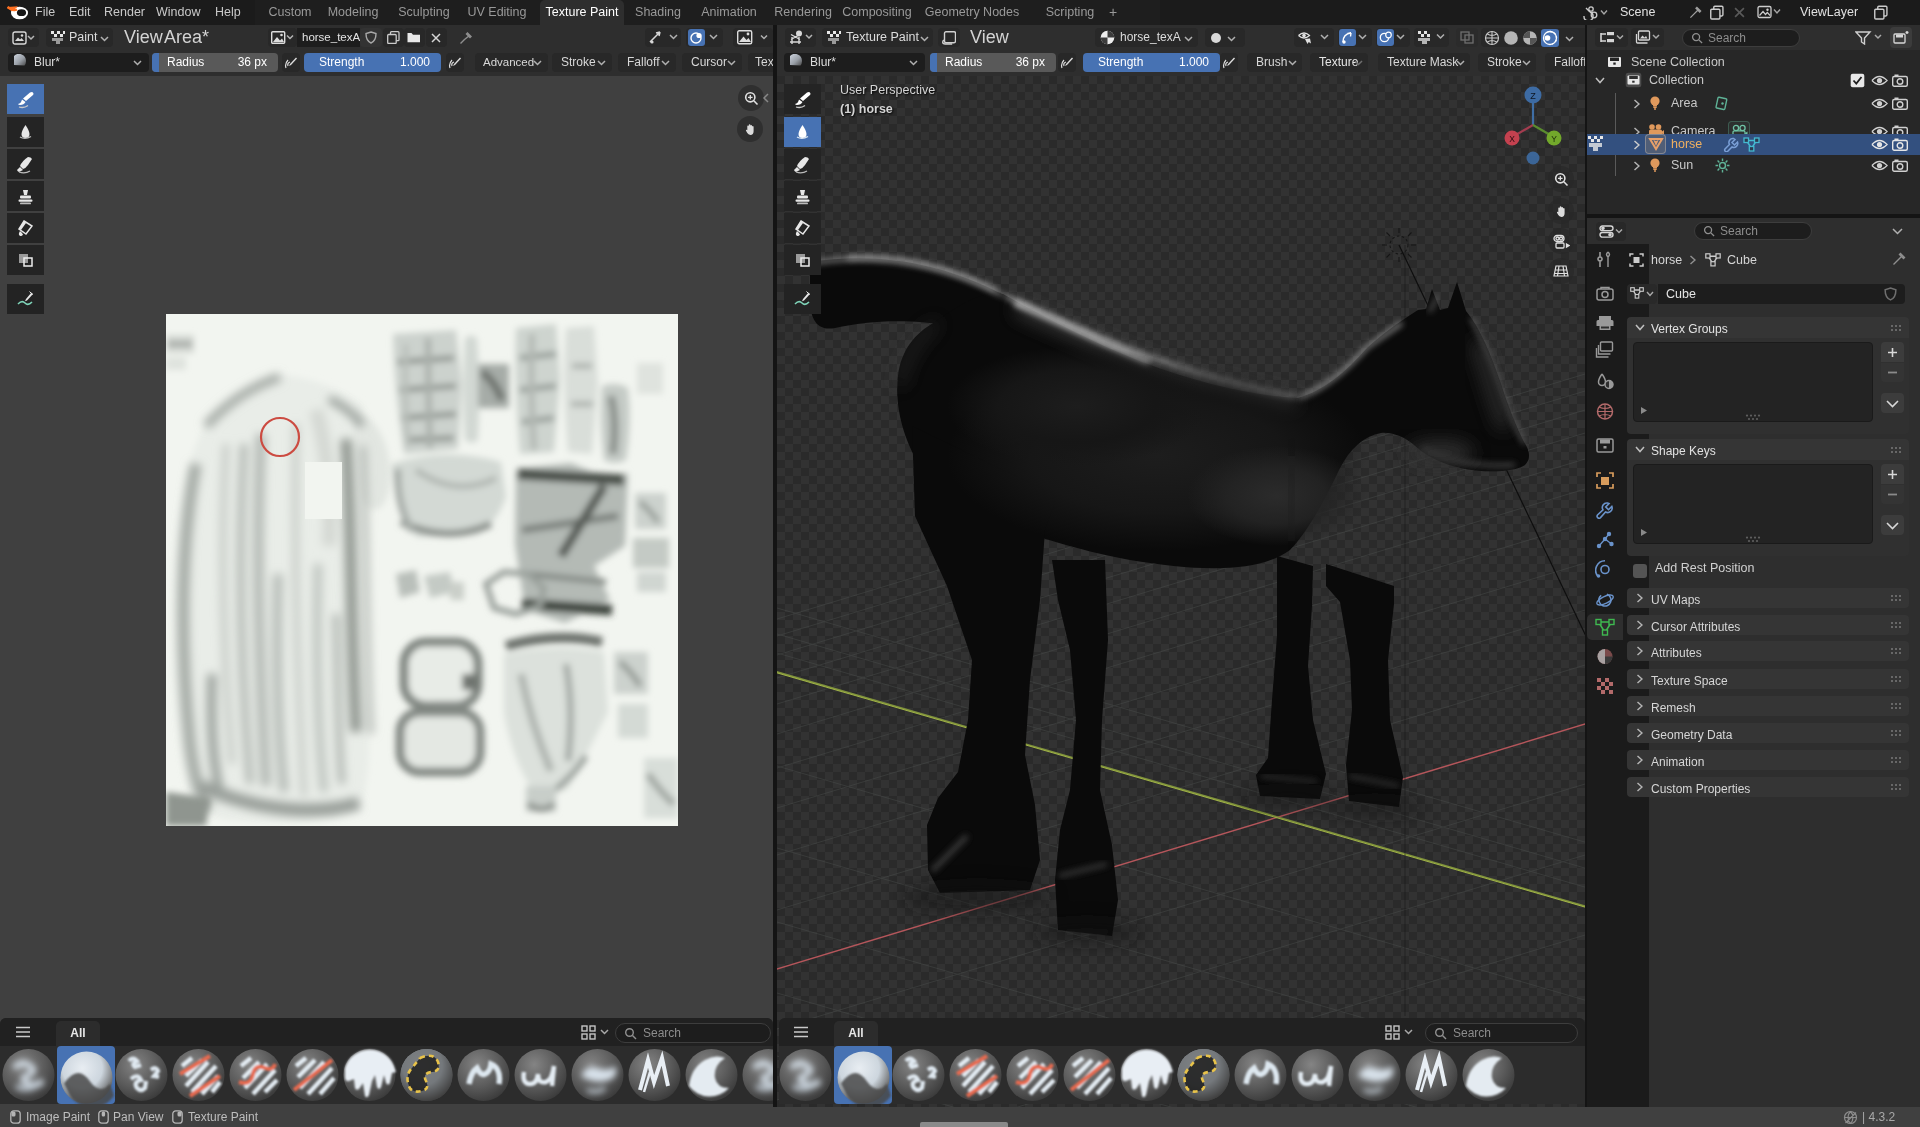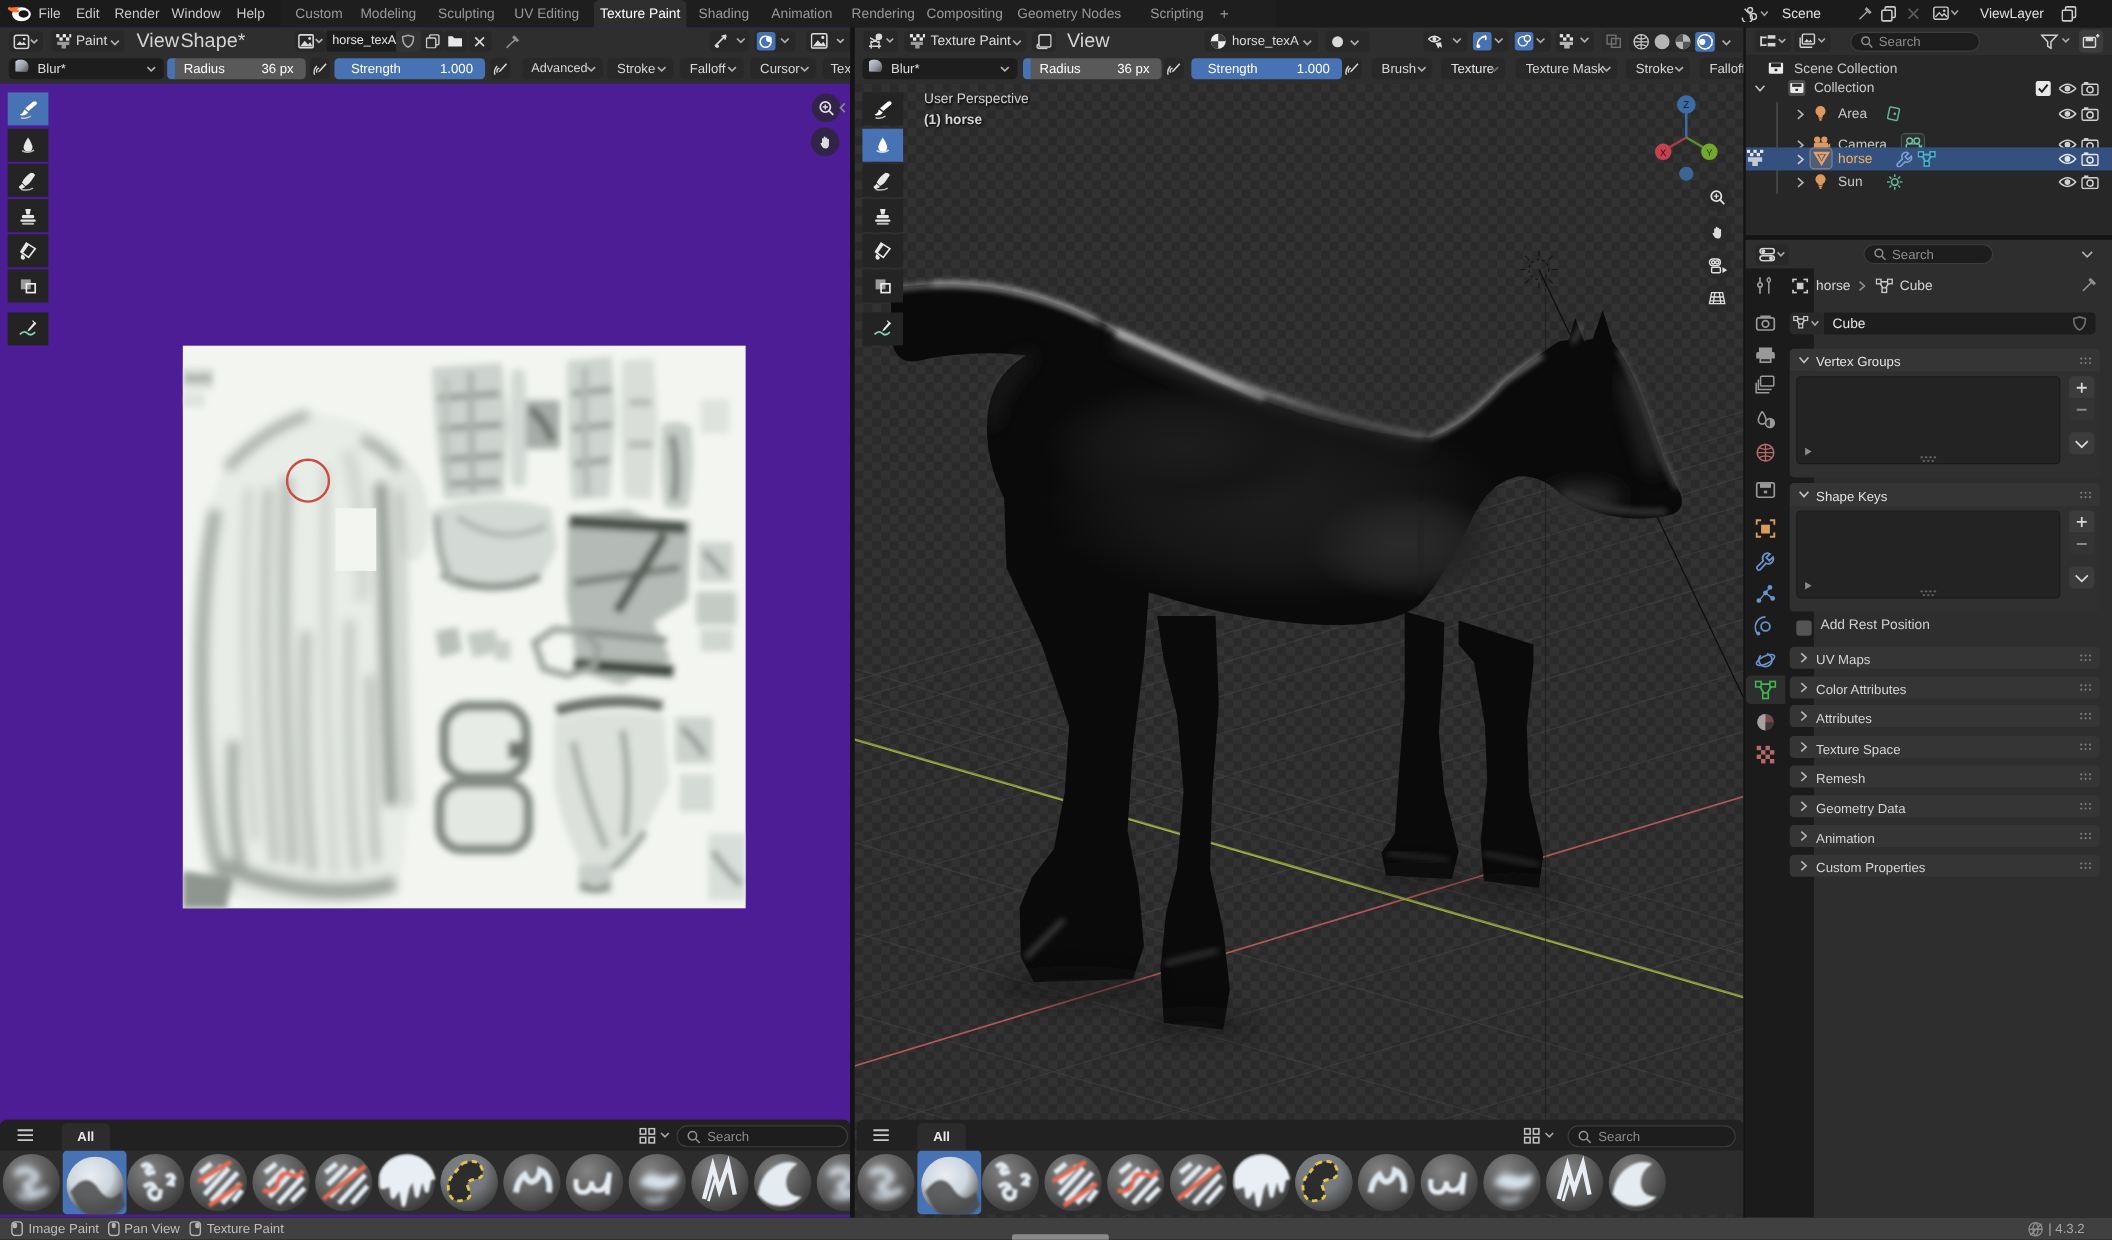--- a/index.html
+++ b/index.html
@@ -71,21 +71,21 @@
     <path d="M2.5,10.5 l3.5,-4 2.5,3 1.8,-2 2.8,3" fill="none" stroke="#ccc" stroke-width="1.2"></path>
     <circle cx="10.5" cy="4.8" r="1.2" fill="#ccc"></circle>
     <path d="M17,4.5 l3,3.5 3,-3.5" stroke="#a5a5a5" stroke-width="1.4" fill="none"></path>
   </svg>
 <div class="menu" style="left:1800px;top:0;color:#e0e0e0">ViewLayer</div>
 <svg class="abs" style="left:1874px;top:5px" width="14" height="15" viewBox="0 0 13 13">
     <rect x="3.5" y="0.7" width="8.5" height="9" rx="1" fill="none" stroke="#ccc" stroke-width="1.3"></rect>
     <rect x="0.7" y="3.5" width="8.5" height="9" rx="1" fill="#1e1e1e" stroke="#ccc" stroke-width="1.3"></rect>
   </svg>
 
-<div class="ed" id="imged" style="left:0;top:25px;width:773px;height:1082px;background:#4c1d95">
+<div class="ed" id="imged" style="left:0;top:25px;width:773px;height:1082px;background:#404040">
   <div class="hdr" style="left:0;top:0;width:773px;height:25px"></div>
   <div class="hdr" style="left:0;top:25px;width:773px;height:26px"></div>
   <div id="imghdr">
     <div class="hbtn" style="left:8px;top:3px;width:31px;height:19px"></div>
     <svg class="abs" style="left:12px;top:6px" width="24" height="14" viewBox="0 0 24 14">
         <rect x="1" y="1" width="13" height="12" rx="2" fill="none" stroke="#d8d8d8" stroke-width="1.4"></rect>
         <path d="M3,10 l3,-3.5 2,2 1.5,-1.5 2.5,3 Z" fill="#d8d8d8"></path>
         <circle cx="10" cy="4.5" r="1.2" fill="#d8d8d8"></circle>
         <path d="M16,5 l3,3 3-3" stroke="#b5b5b5" stroke-width="1.5" fill="none"></path>
       </svg>
@@ -96,21 +96,21 @@
         <rect x="3" y="3" width="3" height="3" fill="#e8e8e8"></rect>
         <rect x="9" y="3" width="3" height="3" fill="#e8e8e8"></rect>
         <rect x="12" y="0" width="2" height="3" fill="#e8e8e8"></rect>
         <path d="M1,7 h11 v3 h-3 v3 h-4 v-3 H1 Z" fill="#9a9a9a"></path>
       </svg>
     <div class="abs" style="left:69px;top:3px;color:#dcdcdc;font-size:12.5px;line-height:19px">Paint</div>
     <svg class="abs" style="left:100px;top:11px" width="9" height="6" viewBox="0 0 9 6">
         <path d="M1,1 l3.5,3.5 L8,1" stroke="#b0b0b0" stroke-width="1.5" fill="none"></path>
       </svg>
     <div class="hmenu" style="left:124px;top:0">View</div>
-    <div class="hmenu" style="left:164px;top:0">Shape*</div>
+    <div class="hmenu" style="left:164px;top:0">Area*</div>
     <div class="hbtn" style="left:268px;top:3px;width:29px;height:19px"></div>
     <svg class="abs" style="left:271px;top:6px" width="24" height="14" viewBox="0 0 24 14">
         <rect x="0.7" y="0.7" width="13" height="11.6" rx="1" fill="none" stroke="#ddd" stroke-width="1.4"></rect>
         <path d="M2,11 l4-5 3,3.5 2-2 2,3.5 Z" fill="#ddd"></path>
         <circle cx="10.5" cy="4" r="1.3" fill="#ddd"></circle>
         <path d="M16,4.5 l3,3 3-3" stroke="#b5b5b5" stroke-width="1.5" fill="none"></path>
       </svg>
     <div class="abs" style="left:297px;top:3px;width:63px;height:19px;background:#1d1d1d;color:#e3e3e3;font-size:11.5px;line-height:19px;padding-left:5px">horse_texA</div>
     <div class="hbtn" style="left:360px;top:3px;width:22px;height:19px;background:#333"></div>
     <svg class="abs" style="left:365px;top:6px" width="12" height="13" viewBox="0 0 12 13">
@@ -1367,21 +1367,21 @@
             <circle cx="2" cy="6" r="1"></circle>
             <circle cx="6" cy="6" r="1"></circle>
             <circle cx="10" cy="6" r="1"></circle>
           </g>
         </svg>
       </div>
     <div class="panelrow" style="top:397px;left:40px;width:282px;height:20px">
         <svg class="abs" style="left:9px;top:5px" width="7" height="10" viewBox="0 0 7 10">
           <path d="M1.5,1 L6,5 L1.5,9" stroke="#b5b5b5" stroke-width="1.5" fill="none"></path>
         </svg>
-        <span style="position:absolute;left:24px">Color Attributes</span>
+        <span style="position:absolute;left:24px">Cursor Attributes</span>
         <svg class="abs" style="left:263px;top:6px" width="14" height="8" viewBox="0 0 14 8">
           <g fill="#7a7a7a">
             <circle cx="2" cy="2" r="1"></circle>
             <circle cx="6" cy="2" r="1"></circle>
             <circle cx="10" cy="2" r="1"></circle>
             <circle cx="2" cy="6" r="1"></circle>
             <circle cx="6" cy="6" r="1"></circle>
             <circle cx="10" cy="6" r="1"></circle>
           </g>
         </svg>

